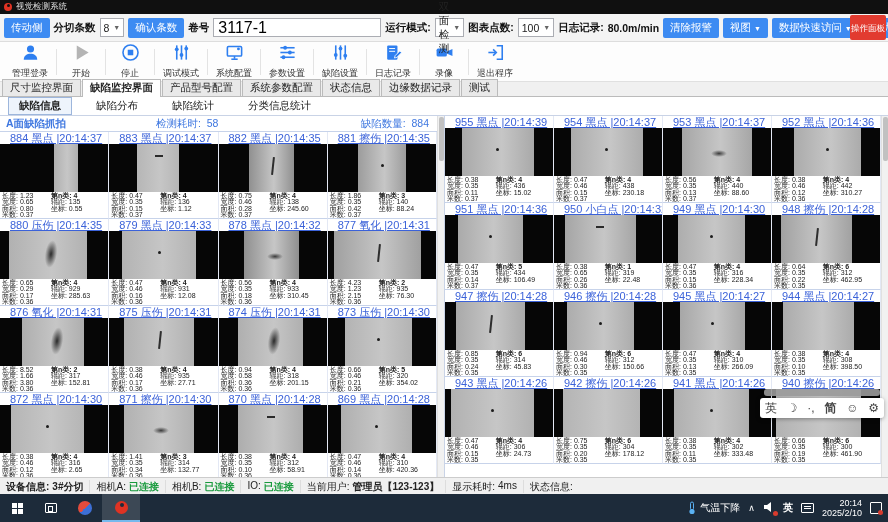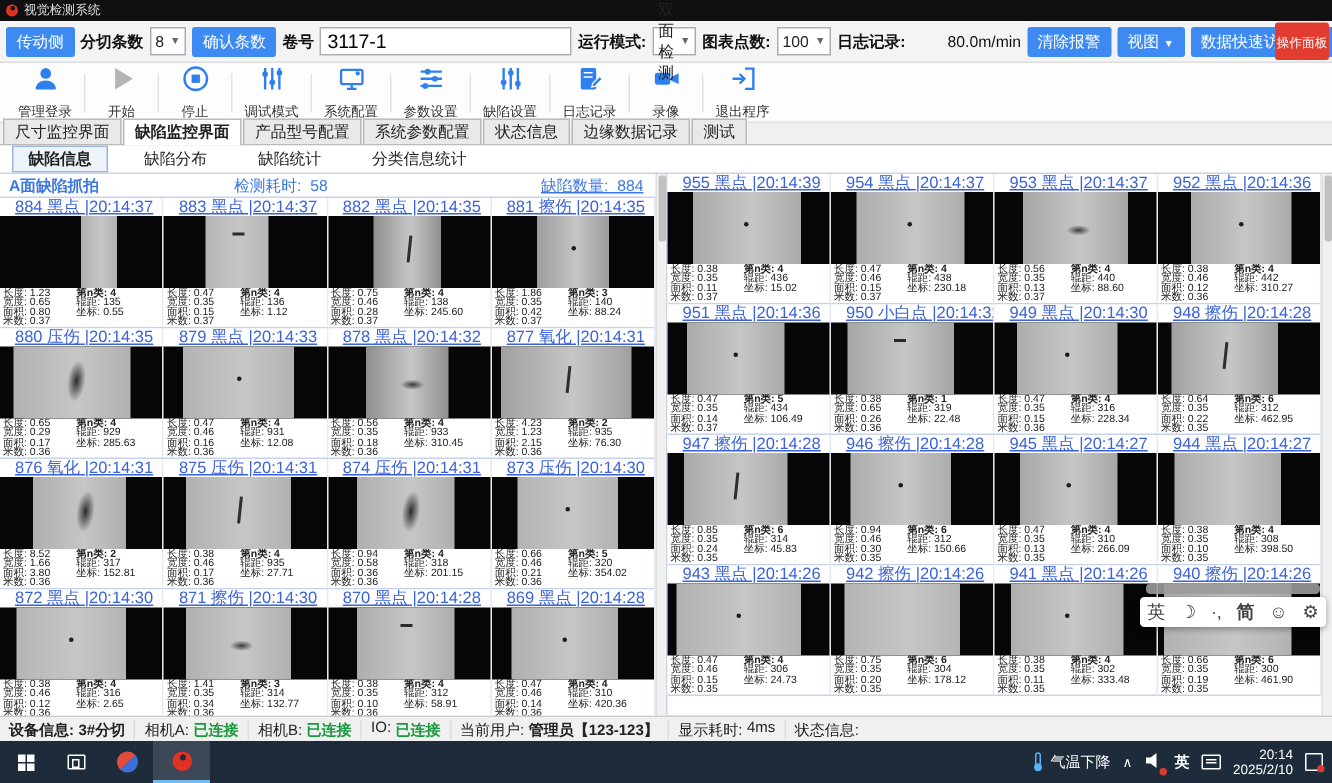--- a/index.html
+++ b/index.html
@@ -12,22 +12,22 @@
   .app-logo { width:8px; height:8px; border-radius:50%; background:#e03323; margin-right:4px; position:relative; }
   .app-logo::after { content:""; position:absolute; left:3px; top:1px; width:3px; height:3px; background:#101010; border-radius:50%; }
   .app-title { color:#ddd; font-size:8.5px; }
 
   
   .toolbar1 { position:relative; height:28px; background:#f4f4f4; border-bottom:1px solid #ddd; display:flex; align-items:center; padding:0 4px; gap:4px; font-size:10.5px; }
   .lbl { color:#111; font-weight:bold; white-space:nowrap; }
   .btn-blue { background:#3d8bf2; color:#fff; border:none; border-radius:2px; font-size:10.5px; padding:3px 7px; cursor:pointer; white-space:nowrap; font-family:inherit; }
   .combo { display:inline-flex; align-items:center; justify-content:space-between; background:#fff; border:1px solid #abadb3; height:19px; padding:0 3px; font-size:10.5px; }
   .combo .caret { color:#666; font-size:7px; margin-left:4px; }
-  .textbox { background:#fff; border:1px solid #abadb3; height:19px; font-size:13px; padding:0 4px; font-family:inherit; }
-  .speed-val { font-weight:normal; color:#111;margin-left:24px; }
+  .textbox { background:#fff; border:1px solid #abadb3; height:19px; font-size:16px; padding:0 4px; font-family:inherit; }
+  .speed-val { font-weight:bold; color:#111; }
   .btn-red { position:absolute; right:2px; top:1px; width:36px; height:25px; background:#e23b30; color:#fff; border:none; border-radius:2px; font-size:8.5px; line-height:10px; cursor:pointer; font-family:inherit; padding:1px; }
 
   
   .toolbar2 { height:40px; background:#fdfdfd; border-bottom:1px solid #e0e0e0; display:flex; align-items:center; padding-left:6px; }
   .action { display:flex; flex-direction:column; align-items:center; justify-content:center; min-width:44px; padding:0 6px; cursor:pointer; }
   .action .alabel { font-size:9px; color:#333; margin-top:1px; white-space:nowrap; }
   .vsep { width:1px; height:26px; background:#e3e3e3; margin:0 2px; }
 
   
   .maintabs { height:15px; background:#f0f0f0; display:flex; align-items:flex-end; padding-left:2px; border-bottom:1px solid #bbb; }
@@ -37,21 +37,21 @@
   .stab { font-size:10.5px; color:#222; padding:1px 10px; cursor:pointer; white-space:nowrap; }
   .stab.active { border:1px solid #9db6dc; background:#eef4fc; font-weight:bold; }
 
   
   .grid { height:362px; display:flex; overflow:hidden; border-top:1px solid #c9d3e6; }
   .panel { width:444px; display:flex; }
   .panel-inner { width:437px; }
   .panel-head { height:16px; display:flex; align-items:center; font-size:10.5px; color:#3e77e0; border-bottom:1px solid #c7d3ea; background:#fff; }
   .panel-head .ptitle { font-weight:bold; margin-left:6px; width:150px; }
   .panel-head .pmid { width:150px; }
-  .panel-head .pright { margin-left:auto; margin-right:8px;text-decoration:underline; }
+  .panel-head .pright { margin-left:auto; margin-right:8px; }
   .cells { display:flex; flex-wrap:wrap; }
   .cell { width:25%; border-right:1px solid #e3e8f4; border-bottom:1px solid #c7d3ea; background:#fff; }
   .cell-label { height:12px; line-height:12px; font-size:11px; color:#3b62d9; padding-left:10px; white-space:nowrap; overflow:hidden; cursor:pointer;text-decoration:underline; }
   .cell-img { position:relative; height:48px; background:#060606; overflow:hidden; }
   .stripe { position:absolute; top:0; bottom:0; }
   .mark { position:absolute; }
   .m-dot { width:3px; height:3px; background:#1c1c1c; border-radius:50%; left:48%; top:42%; }
   .m-dash { width:8px; height:2px; background:#2a2a2a; left:44%; top:22%; }
   .m-vstreak { width:2px; height:18px; background:#2e2e2e; left:50%; top:28%; transform:rotate(6deg); }
   .m-blotch { width:12px; height:28px; left:46%; top:18%; background:radial-gradient(ellipse at center, rgba(25,25,25,0.9), rgba(25,25,25,0) 70%); transform:rotate(8deg); }

